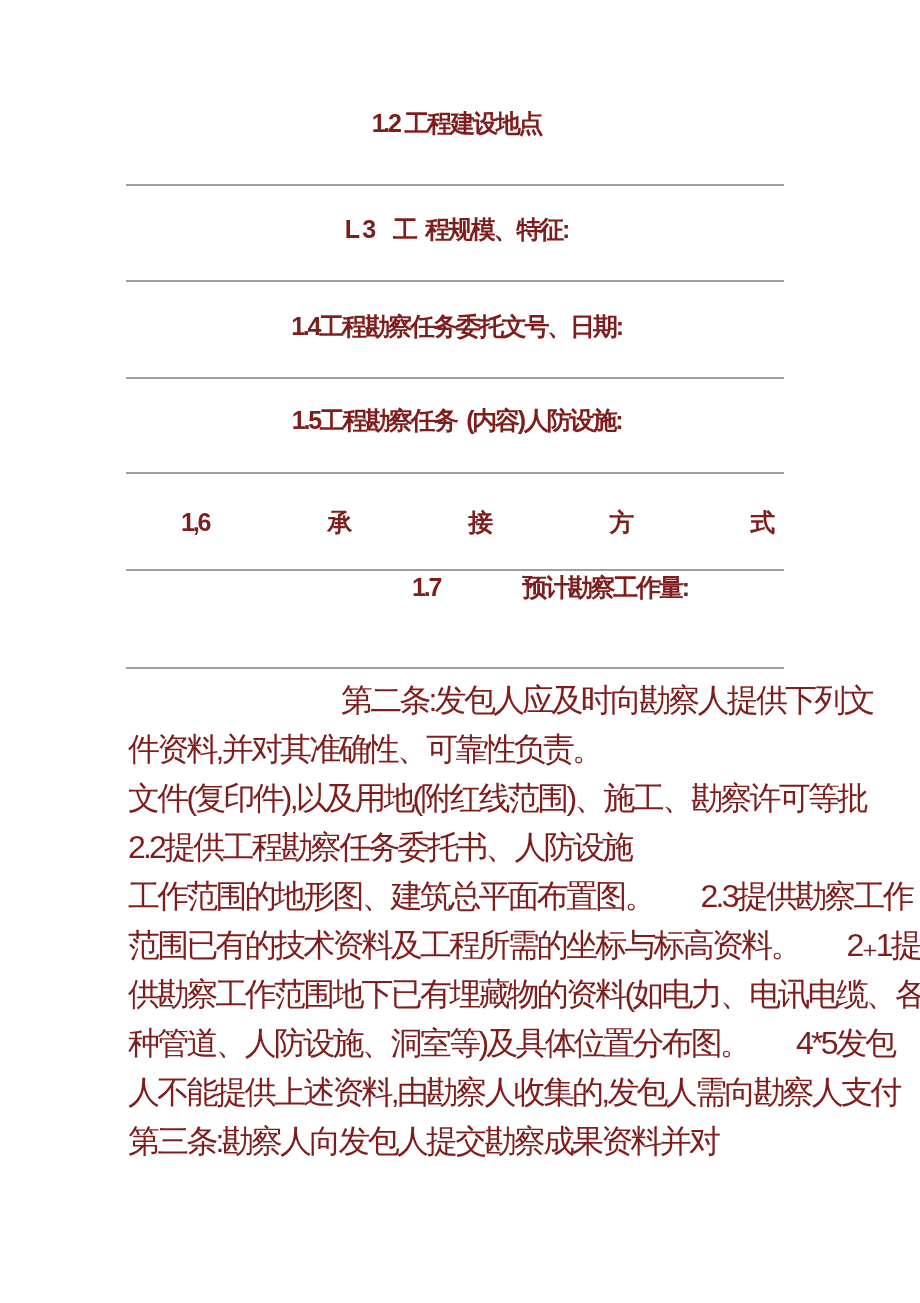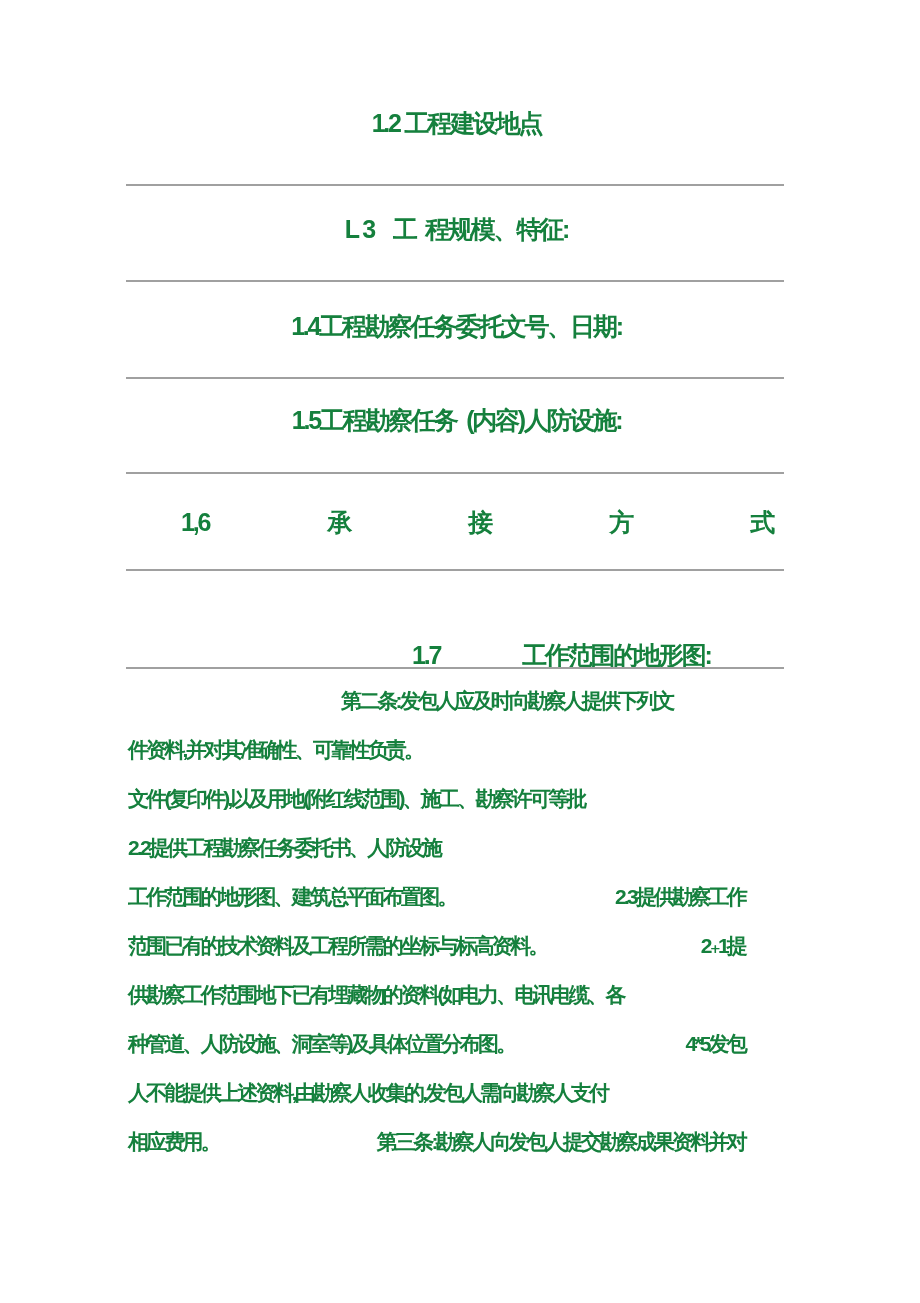--- a/index.html
+++ b/index.html
@@ -1,21 +1,21 @@
 <!DOCTYPE html>
 <html><head>
 <meta charset="utf-8">
 <style>
   html, body { margin: 0; padding: 0; background: #ffffff; }
   .page {
     position: relative;
     width: 920px;
     height: 1303px;
     background: #ffffff;
-    color: #15803d;
+    color: #7f1d1d;
     font-family: "Liberation Sans", "DejaVu Sans", sans-serif;
     overflow: hidden;
   }
   .heading {
     position: absolute;
     left: 128px;
     width: 657px;
     text-align: center;
     font-size: 25px;
     font-weight: bold;
@@ -38,48 +38,49 @@
     display: flex;
     justify-content: space-between;
     font-size: 25px;
     font-weight: bold;
     letter-spacing: -2.2px;
     line-height: 34px;
     white-space: pre;
   }
   .heading-offset {
     position: absolute;
-    top: 638px;
+    top: 570px;
     left: 412px;
     display: flex;
     column-gap: 82px;
     font-size: 25px;
     font-weight: bold;
     letter-spacing: -2.2px;
     line-height: 34px;
     white-space: pre;
   }
   .body-par {
     position: absolute;
     left: 128px;
     top: 676px;
     width: 617px;
   }
   .bline {
     height: 49px;
     line-height: 49px;
-    font-size: 21px;
-    font-weight: bold;
+    font-size: 32px;
+    font-weight: normal;
     letter-spacing: -2.8px;
     white-space: nowrap;
   }
   .bline.split {
     display: flex;
     justify-content: space-between;
     width: 617px;
+    gap: 47px;
   }
   .bline.split span { white-space: pre; }
   .bline.first { padding-left: 213px; }
 </style>
 </head>
 <body>
 
 <div class="page">
 
   <div class="heading" style="top:106px">1.2 工程建设地点</div>
@@ -98,21 +99,21 @@
     <span>1,6</span>
     <span>承</span>
     <span>接</span>
     <span>方</span>
     <span>式</span>
   </div>
   <div class="divider" style="top:569px"></div>
 
   <div class="heading-offset">
     <span>1.7</span>
-    <span>工作范围的地形图:</span>
+    <span>预计勘察工作量:</span>
   </div>
   <div class="divider" style="top:667px"></div>
 
   <div class="body-par">
     <div class="bline first">第二条:发包人应及时向勘察人提供下列文</div>
     <div class="bline split">
       <span>件资料,并对其准确性、可靠性负责。</span>
     </div>
     <div class="bline">文件(复印件),以及用地(附红线范围)、施工、勘察许可等批</div>
     <div class="bline split">
@@ -126,18 +127,17 @@
       <span>范围已有的技术资料及工程所需的坐标与标高资料。</span>
       <span>2₊1提</span>
     </div>
     <div class="bline">供勘察工作范围地下已有埋藏物的资料(如电力、电讯电缆、各</div>
     <div class="bline split">
       <span>种管道、人防设施、洞室等)及具体位置分布图。</span>
       <span>4*5发包</span>
     </div>
     <div class="bline">人不能提供上述资料,由勘察人收集的,发包人需向勘察人支付</div>
     <div class="bline split">
-      <span>相应费用。</span>
       <span>第三条:勘察人向发包人提交勘察成果资料并对</span>
     </div>
   </div>
 
 </div>
 
 </body></html>

